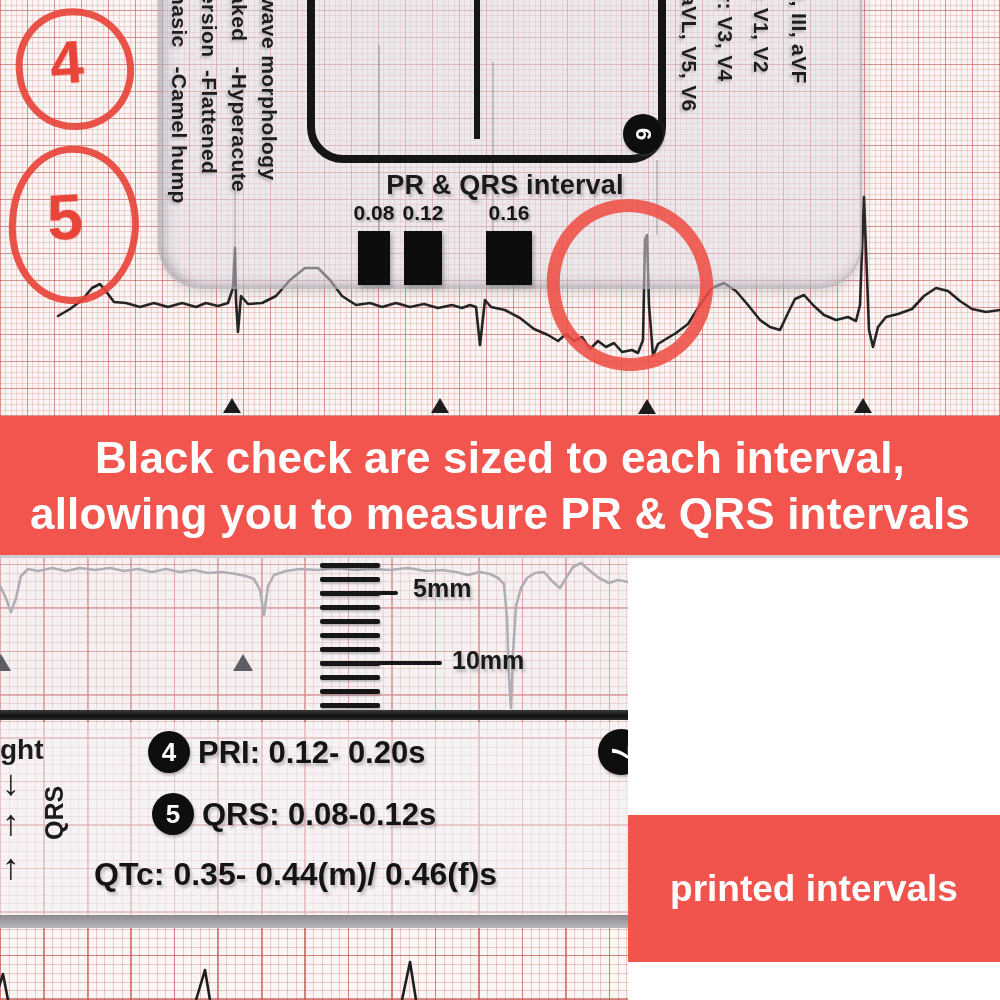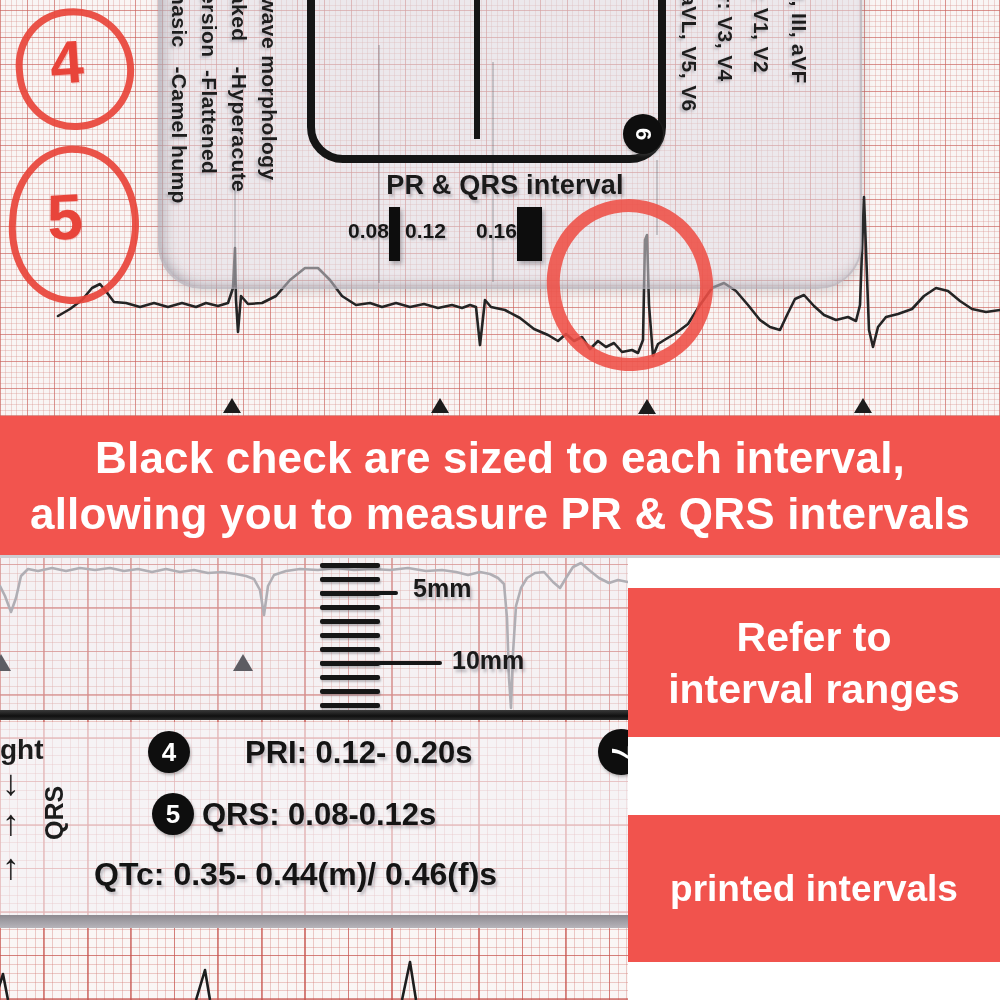--- a/index.html
+++ b/index.html
@@ -21,21 +21,21 @@
     box-shadow:inset 10px 0 14px -6px rgba(120,117,130,0.45), inset 0 -10px 14px -8px rgba(120,117,130,0.4), 2px 4px 10px rgba(90,88,100,0.18);}
   .ghost-spike{width:2px;background:rgba(110,110,115,0.32);}
   .window-frame{left:307px;top:-50px;width:343px;height:197px;border:8px solid #151515;border-radius:36px;}
   .window-divider{left:474px;top:0;width:6px;height:139px;background:#151515;}
   .badge{border-radius:50%;background:#0e0e0e;color:#ffffff;display:flex;align-items:center;justify-content:center;
          font-weight:700;box-shadow:1px 2px 3px rgba(80,80,80,0.4);}
   .vtext{transform-origin:0 0;transform:rotate(90deg);white-space:pre;font-weight:700;color:#1d1d1d;
          font-size:21px;letter-spacing:0.4px;text-shadow:2px 2px 3px rgba(120,118,128,0.45);}
   .interval-title{font-size:27px;font-weight:800;color:#1a1a1a;text-align:center;letter-spacing:0.2px;
                   text-shadow:2px 3px 3px rgba(110,108,118,0.4);}
-  .ibox{display:flex;align-items:center;}
+  .ibox{display:flex;flex-direction:column;align-items:center;}
   .ibox .lbl{font-size:21px;font-weight:800;color:#161616;text-shadow:2px 2px 2px rgba(110,108,118,0.4);}
   .ibox .blk{background:#0d0d0d;box-shadow:2px 3px 4px rgba(90,88,98,0.45);margin-top:6px;}
   .marker-circle{border:7px solid rgba(232,68,58,0.92);border-radius:48% 52% 50% 50%;}
   .marker-digit{color:#e8443a;font-weight:700;text-shadow:1px 1px 0 rgba(232,68,58,0.25);}
   .hi-circle{border:13px solid rgba(238,79,69,0.88);border-radius:49% 51% 50% 50%;transform:rotate(-5deg);}
   .tri{width:0;height:0;border-left:9px solid transparent;border-right:9px solid transparent;
        border-bottom:15px solid #1c1c1c;}
 
   
   .banner{left:0;top:416px;width:1000px;height:139px;background:#f2544e;border-bottom:3px solid #cfcdd2;
@@ -183,35 +183,31 @@
 
     <div class="abs edge-glyph" style="left:0;top:176px;font-size:28px;">ght</div>
     <div class="abs edge-glyph" style="left:2px;top:204px;font-size:36px;">↓</div>
     <div class="abs edge-glyph" style="left:2px;top:244px;font-size:36px;">↑</div>
     <div class="abs edge-glyph" style="left:2px;top:288px;font-size:36px;">↑</div>
     <div class="abs edge-glyph" style="left:40px;top:282px;font-size:25px;transform-origin:0 0;transform:rotate(-90deg);white-space:nowrap;">QRS</div>
 
     <div class="abs badge" style="left:148px;top:173px;width:42px;height:42px;font-size:26px;">
       <span>4</span>
     </div>
-    <div class="abs row-text" style="left:198px;top:177px;margin-left:47px;">PRI: 0.12- 0.20s</div>
+    <div class="abs row-text" style="left:198px;top:177px;">PRI: 0.12- 0.20s</div>
     <div class="abs badge" style="left:152px;top:235px;width:42px;height:42px;font-size:26px;">
       <span>5</span>
     </div>
     <div class="abs row-text" style="left:202px;top:239px;">QRS: 0.08-0.12s</div>
     <div class="abs row-text" style="left:94px;top:298px;font-size:32px;">QTc: 0.35- 0.44(m)/ 0.46(f)s</div>
 
     <div class="abs badge" style="left:598px;top:171px;width:46px;height:46px;font-size:27px;">
       <span style="transform:rotate(90deg);">7</span>
     </div>
   </div>
 
   <div class="abs right-panel">
-    <div class="abs callout refer">
-      <div>Refer to</div>
-      <div>interval ranges</div>
-    </div>
     <div class="abs callout cross">
       <div>printed intervals</div>
     </div>
   </div>
 
 </div>
 
 </body></html>

